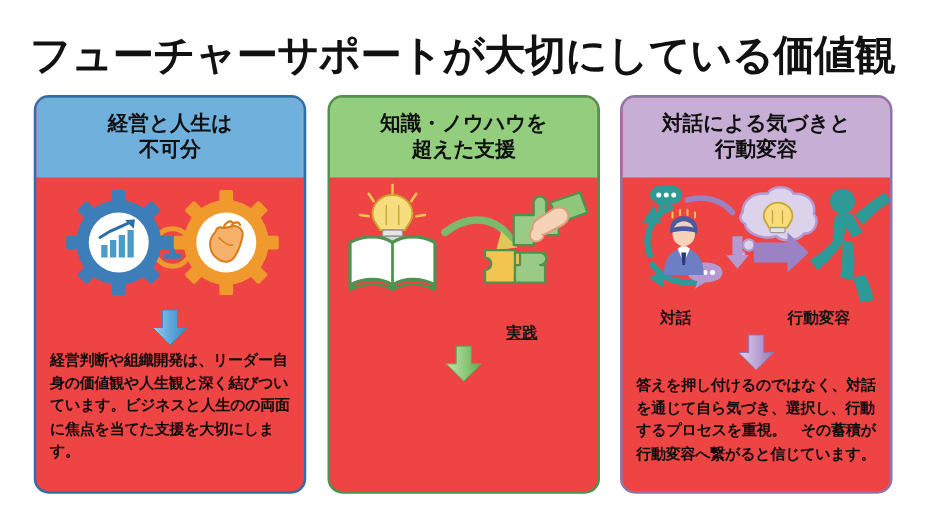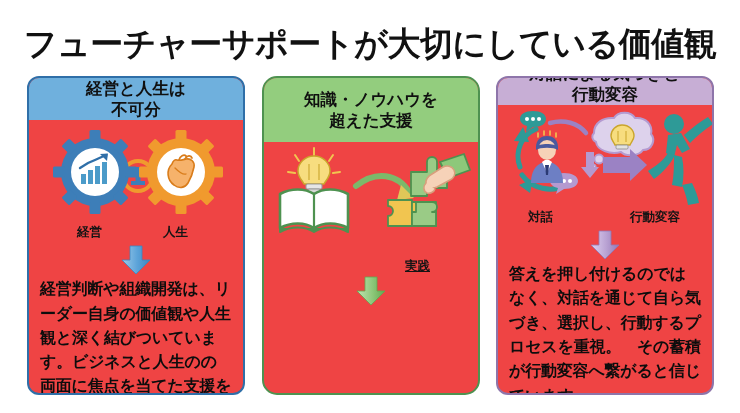--- a/index.html
+++ b/index.html
@@ -33,21 +33,21 @@
     height: 319px;
     border-radius: 12px;
     border: 2px solid #2b6ca3;
     background: #ef4444;
     box-sizing: border-box;
     overflow: hidden;
     display: flex;
     flex-direction: column;
   }
   #card-1 { left: 27px;  border-color: #2f6fa8; }
-  #card-2 { left: 262px; border-color: #4e9250; border-radius: 15px; }
+  #card-2 { left: 262px; border-color: #4e9250; }
   #card-3 { left: 496px; border-color: #8e75aa; justify-content: center; }
 
   .card-header {
     height: 64px;
     display: flex;
     align-items: center;
     justify-content: center;
     text-align: center;
     font-size: 16.5px;
     font-weight: bold;
@@ -79,21 +79,21 @@
   .icon-labels span {
     position: absolute;
     white-space: nowrap;
   }
   .flow-arrow {
     display: block;
     margin: 1px auto 0 auto;
   }
   .body-text {
     padding: 2px 11px 0 11px;
-    font-size: 16px;
+    font-size: 12px;
     font-weight: bold;
     line-height: 1.52;
     color: #0d0d0d;
     text-align: left;
     letter-spacing: -0.2px;
   }
 </style>
 </head>
 <body>
 
@@ -160,24 +160,20 @@
           <circle cx="0" cy="0" r="24" fill="#ffffff"></circle>
 
           <path d="M -9,-8 C -15,-2 -14,8 -7,13 C -2,17 4,16 7,11 C 10,6 12,0 13,-5
                    C 14,-10 10,-14 5,-13 C 1,-12 -2,-11 -4,-12 C -6,-13 -8,-11 -9,-8 Z" fill="#f6b26b" stroke="#d97c1a" stroke-width="1.6" stroke-linejoin="round"></path>
           <path d="M -2,-12 C -1,-16 3,-18 5,-16" fill="none" stroke="#d97c1a" stroke-width="1.8" stroke-linecap="round"></path>
           <path d="M 4,-13 C 6,-17 10,-17 11,-14" fill="none" stroke="#d97c1a" stroke-width="1.8" stroke-linecap="round"></path>
           <path d="M -6,-4 C -2,0 2,3 5,2" fill="none" stroke="#d97c1a" stroke-width="1.3" stroke-linecap="round"></path>
         </g>
       </svg>
     </div>
-    <div class="icon-labels">
-      <span style="left:48px;">経営</span>
-      <span style="left:134px;">人生</span>
-    </div>
     <svg class="flow-arrow" width="34" height="30" viewBox="0 0 34 30">
       <defs>
         <linearGradient id="g1" x1="0" y1="0" x2="1" y2="0">
           <stop offset="0%" stop-color="#9ecbe9"></stop>
           <stop offset="55%" stop-color="#5ba3d9"></stop>
           <stop offset="100%" stop-color="#3d86c0"></stop>
         </linearGradient>
       </defs>
       <path d="M 11,1 L 23,1 L 23,15 L 31,15 L 17,29 L 3,15 L 11,15 Z" fill="url(#g1)" stroke="#3d86c0" stroke-width="0.8"></path>
     </svg>

